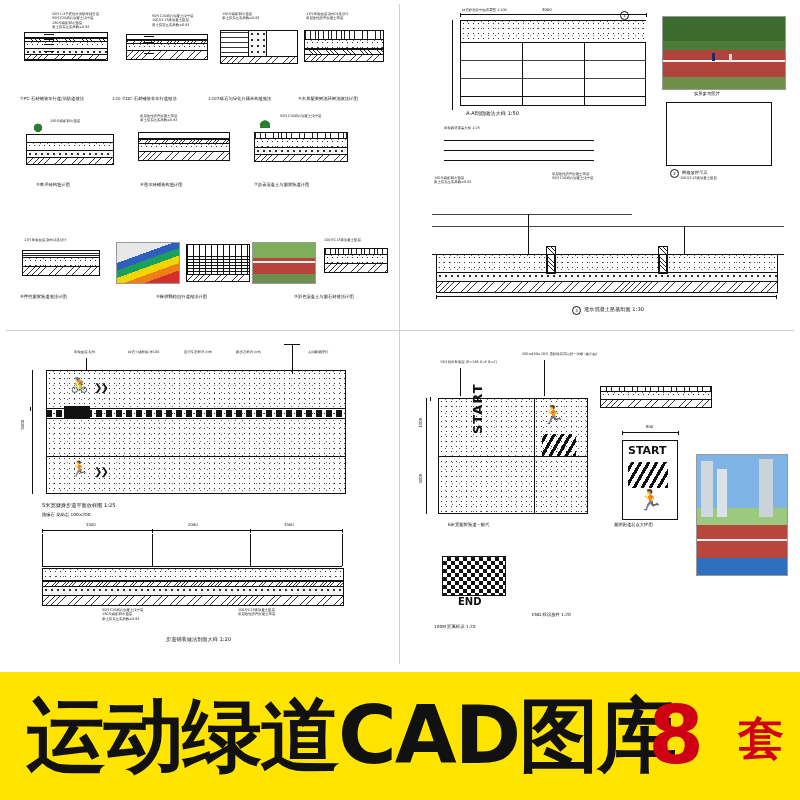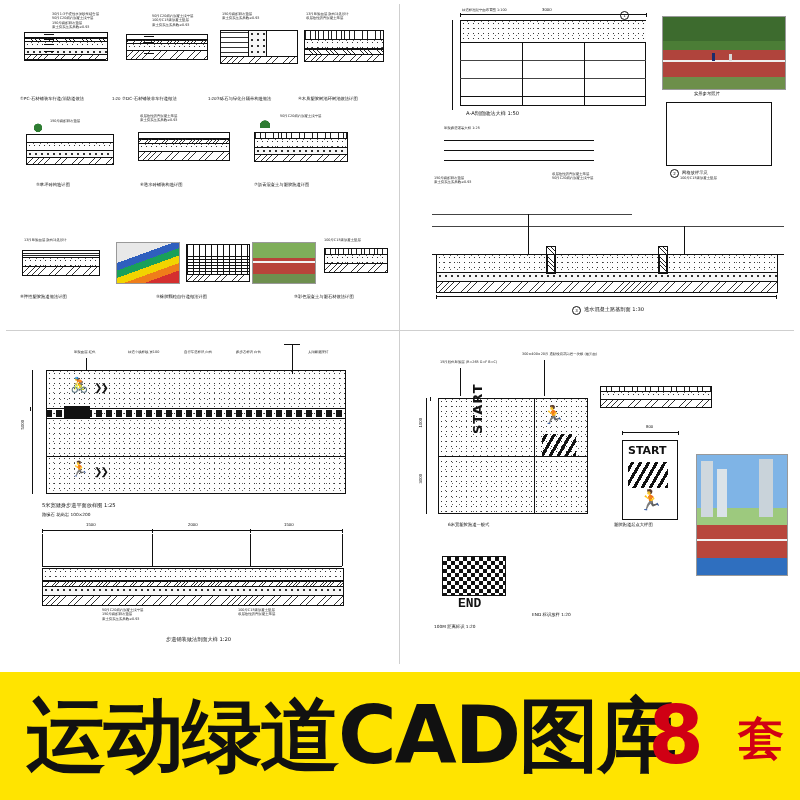--- a/index.html
+++ b/index.html
@@ -416,21 +416,21 @@
       <div style="position:absolute;inset:0;background:linear-gradient(180deg,#7fb4e6 0 44%,#9dc97e 44% 58%,#b8463c 58% 86%,#2f6fbf 86% 100%);"></div>
       <div style="position:absolute;left:4px;top:6px;width:12px;height:56px;background:#cfd8de;"></div>
       <div style="position:absolute;left:20px;top:14px;width:10px;height:48px;background:#dbe3e8;"></div>
       <div style="position:absolute;left:62px;top:4px;width:14px;height:58px;background:#c9d3da;"></div>
       <div style="position:absolute;left:0;top:70%;width:100%;height:2px;background:#f2f2f2;"></div>
     </div>
 
     <div style="position:absolute;left:38px;top:220px;width:62px;height:58px;">
       <div class="outline" style="position:absolute;left:0;top:0;width:62px;height:38px;background:
         repeating-conic-gradient(#111 0 25%, #fff 0 50%) 0 0/8px 8px;"></div>
-      <div class="bigword" style="left:16px;top:40px;font-size:13px;font-family:Liberation Mono, monospace;">END</div>
+      <div class="bigword" style="left:16px;top:40px;font-size:10px;">END</div>
     </div>
     <div class="cap cn" style="left:30px;top:288px;">100M 距离标识 1:20</div>
 
     <div class="cap cn" style="left:128px;top:276px;">END 标识放样 1:20</div>
   </div>
 
   <div id="banner">
     <div class="bt">运动绿道CAD图库</div>
     <div class="bn">8</div>
     <div class="bs">套</div>

